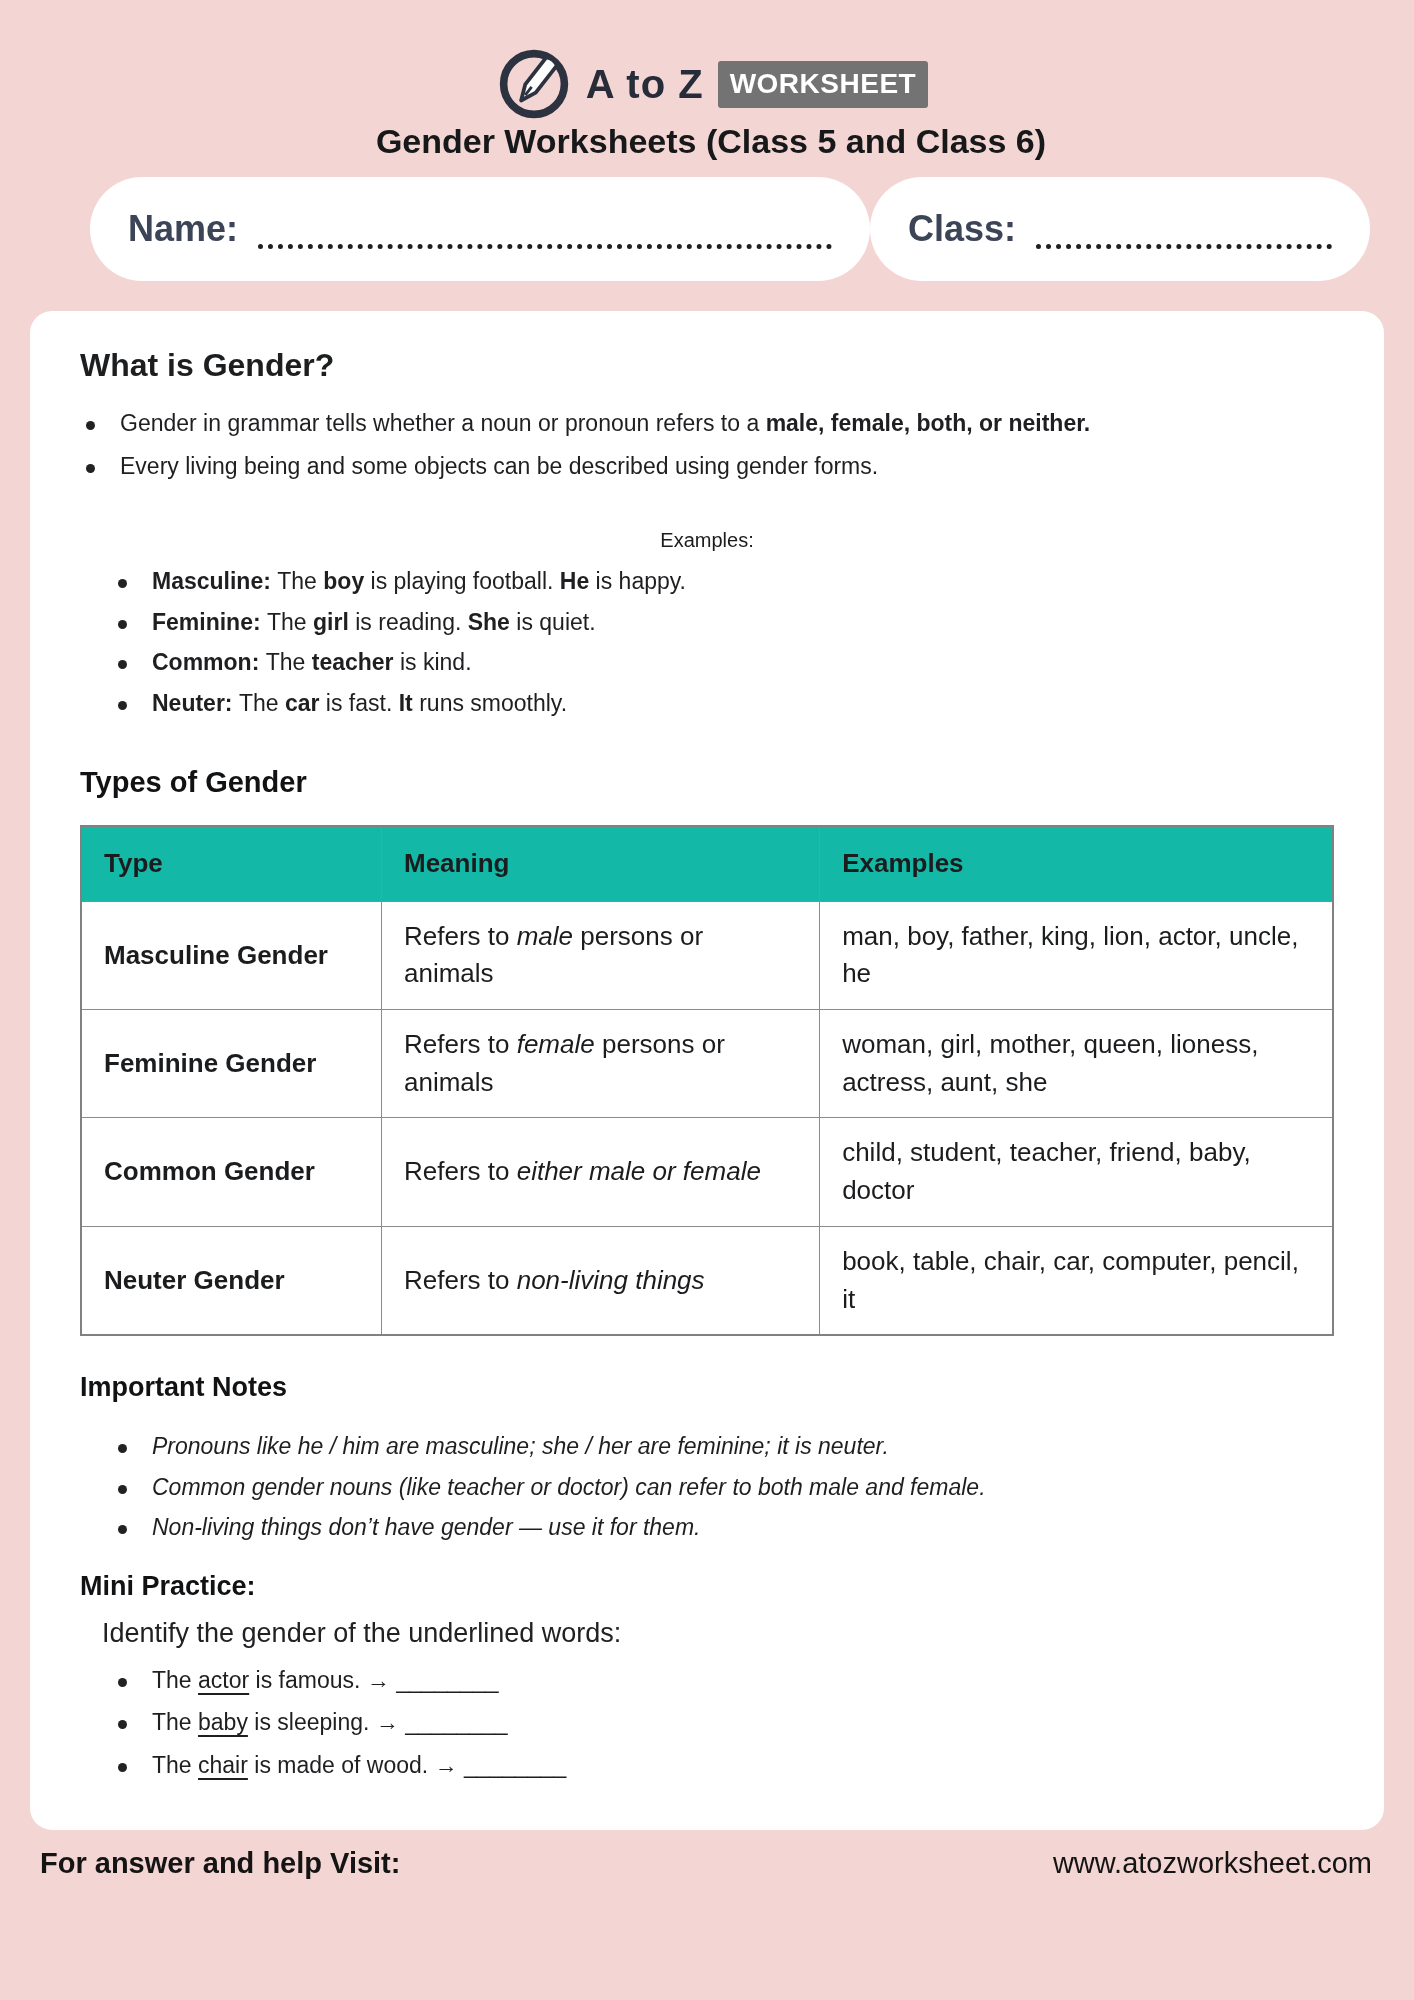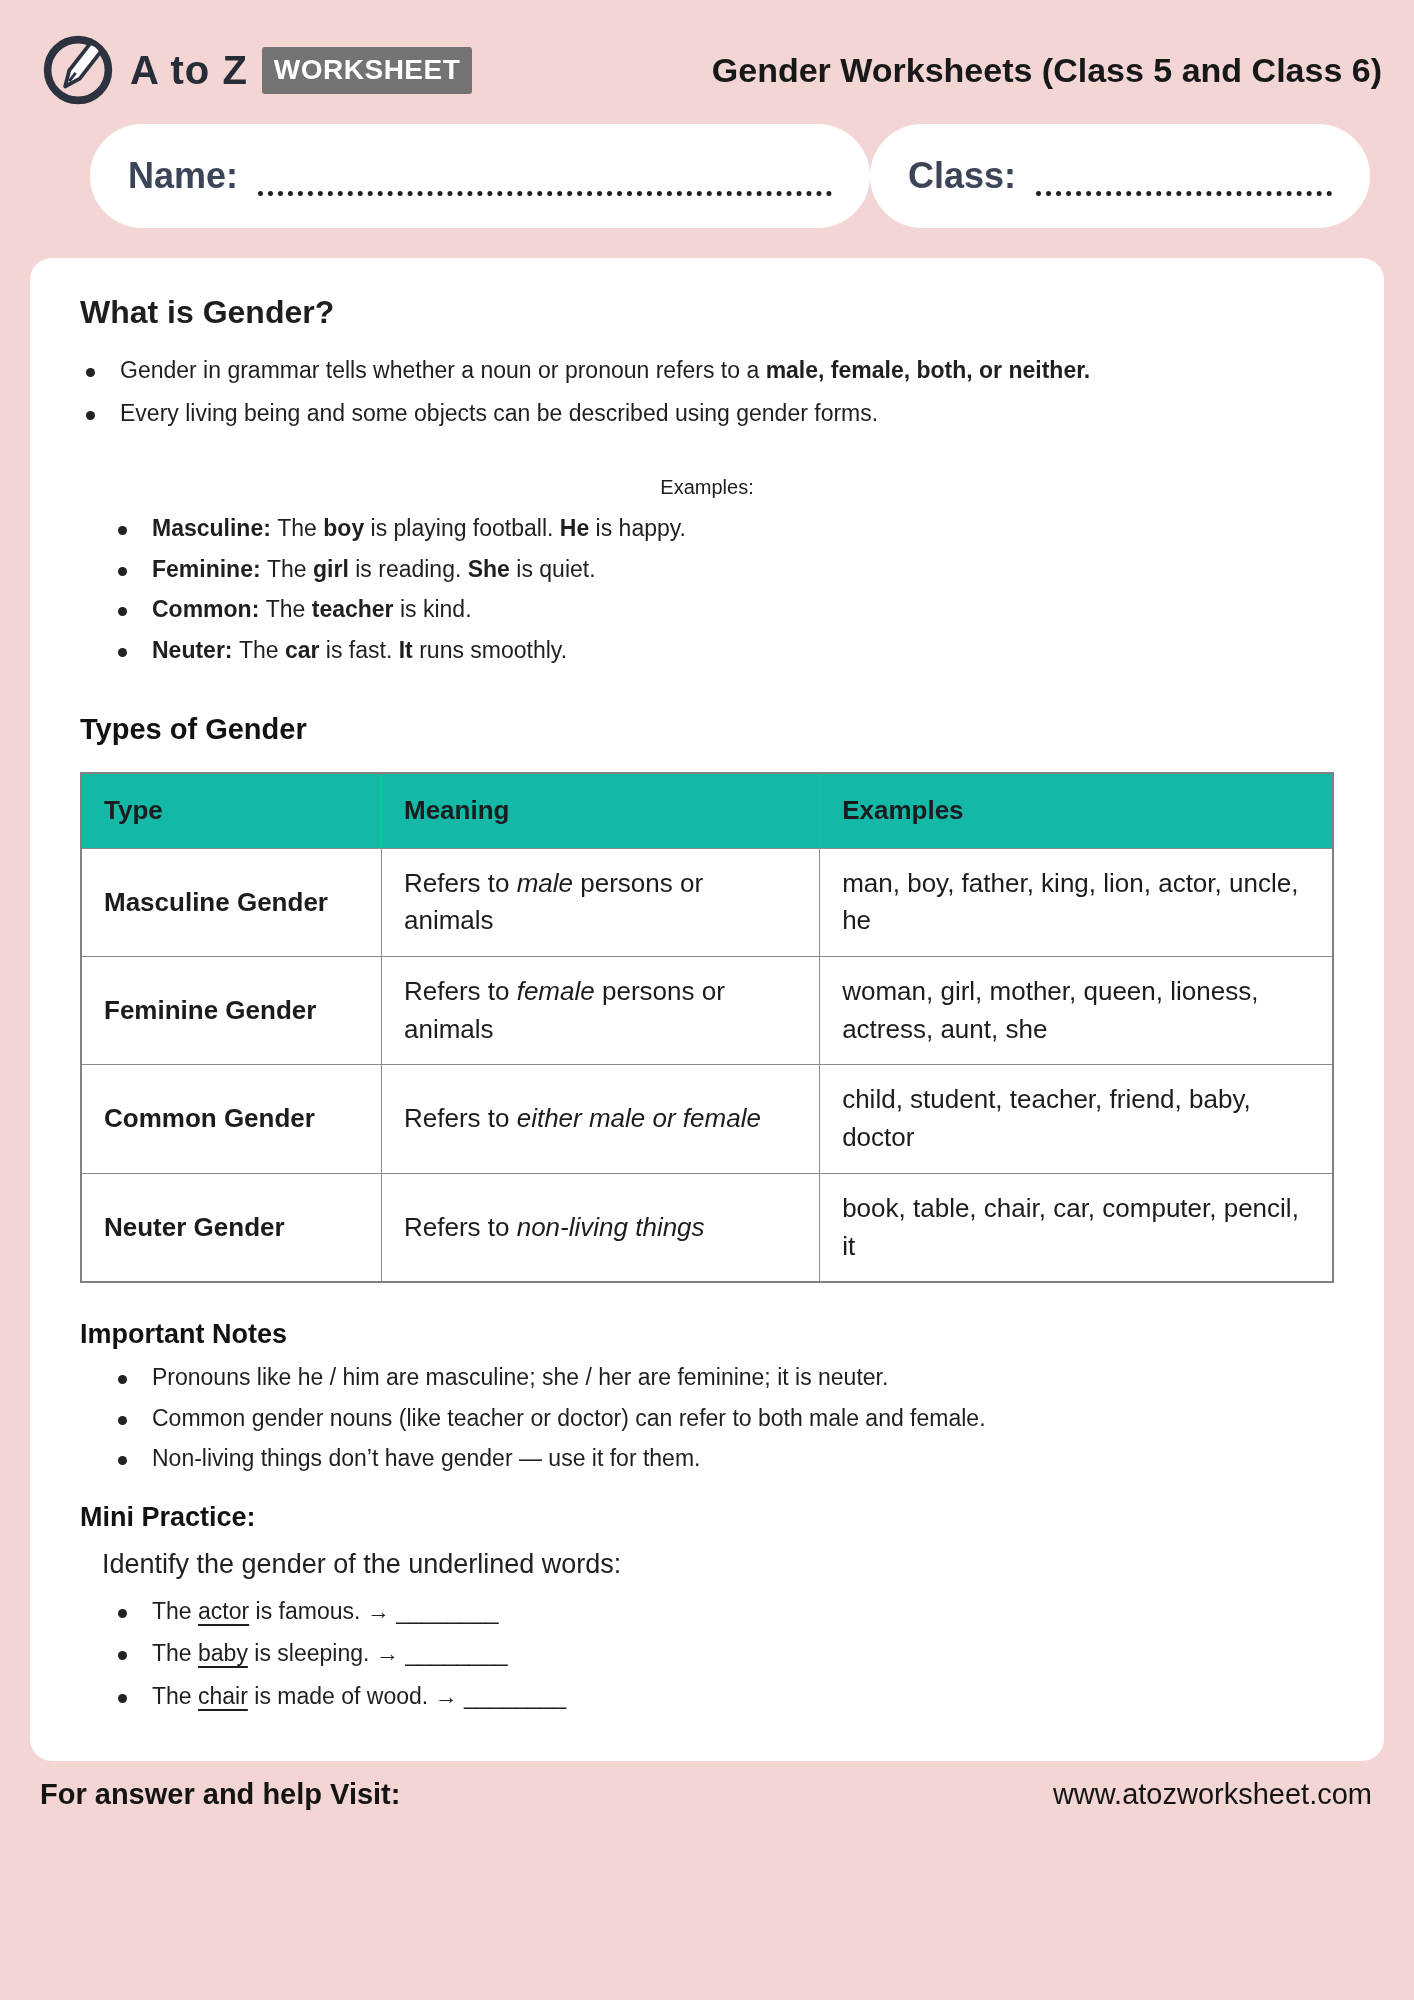--- a/index.html
+++ b/index.html
@@ -8,21 +8,22 @@
   .page {
     width:1414px; height:2000px;
     background:#f3d6d3;
     overflow:hidden;
     position:relative;
   }
 
   
   .header {
     display:flex; align-items:center; justify-content:space-between;
-    padding:32px 30px 0 40px;
+    padding:46px 30px 0 40px;
+    flex-direction:column;
   }
   .logo { display:flex; align-items:center; gap:14px; }
   .logo-text { font-size:40px; font-weight:700; color:#262c38; letter-spacing:1px; }
   .logo-badge {
     background:#737373; color:#ffffff; font-weight:700; font-size:28px;
     padding:7px 12px 8px; border-radius:3px; letter-spacing:0.5px;
   }
   .page-title { font-size:34px; font-weight:700; color:#17181a; padding-right:2px; }
 
   
@@ -178,21 +179,21 @@
           <td class="type-cell">Neuter Gender</td>
           <td><span>Refers to </span><span class="i">non-living things</span></td>
           <td>book, table, chair, car, computer, pencil, it</td>
         </tr>
       </tbody>
         </table>
     </div>
 
     <div class="gap-md" style="margin-top:36px;">
       <div class="h-small">Important Notes</div>
-      <ul class="lvl2 notes" style="margin-top:10px;">
+      <ul class="lvl2 notes" style="margin-top:26px;font-style:italic;">
         <li><span>Pronouns like he / him are masculine; she / her are feminine; it is neuter.</span></li>
         <li><span>Common gender nouns (like teacher or doctor) can refer to both male and female.</span></li>
         <li><span>Non-living things don’t have gender — use it for them.</span></li>
       </ul>
     </div>
 
     <div style="margin-top:26px;">
       <div class="h-small">Mini Practice:</div>
       <div class="instruction">Identify the gender of the underlined words:</div>
       <ul class="lvl2 practice">

